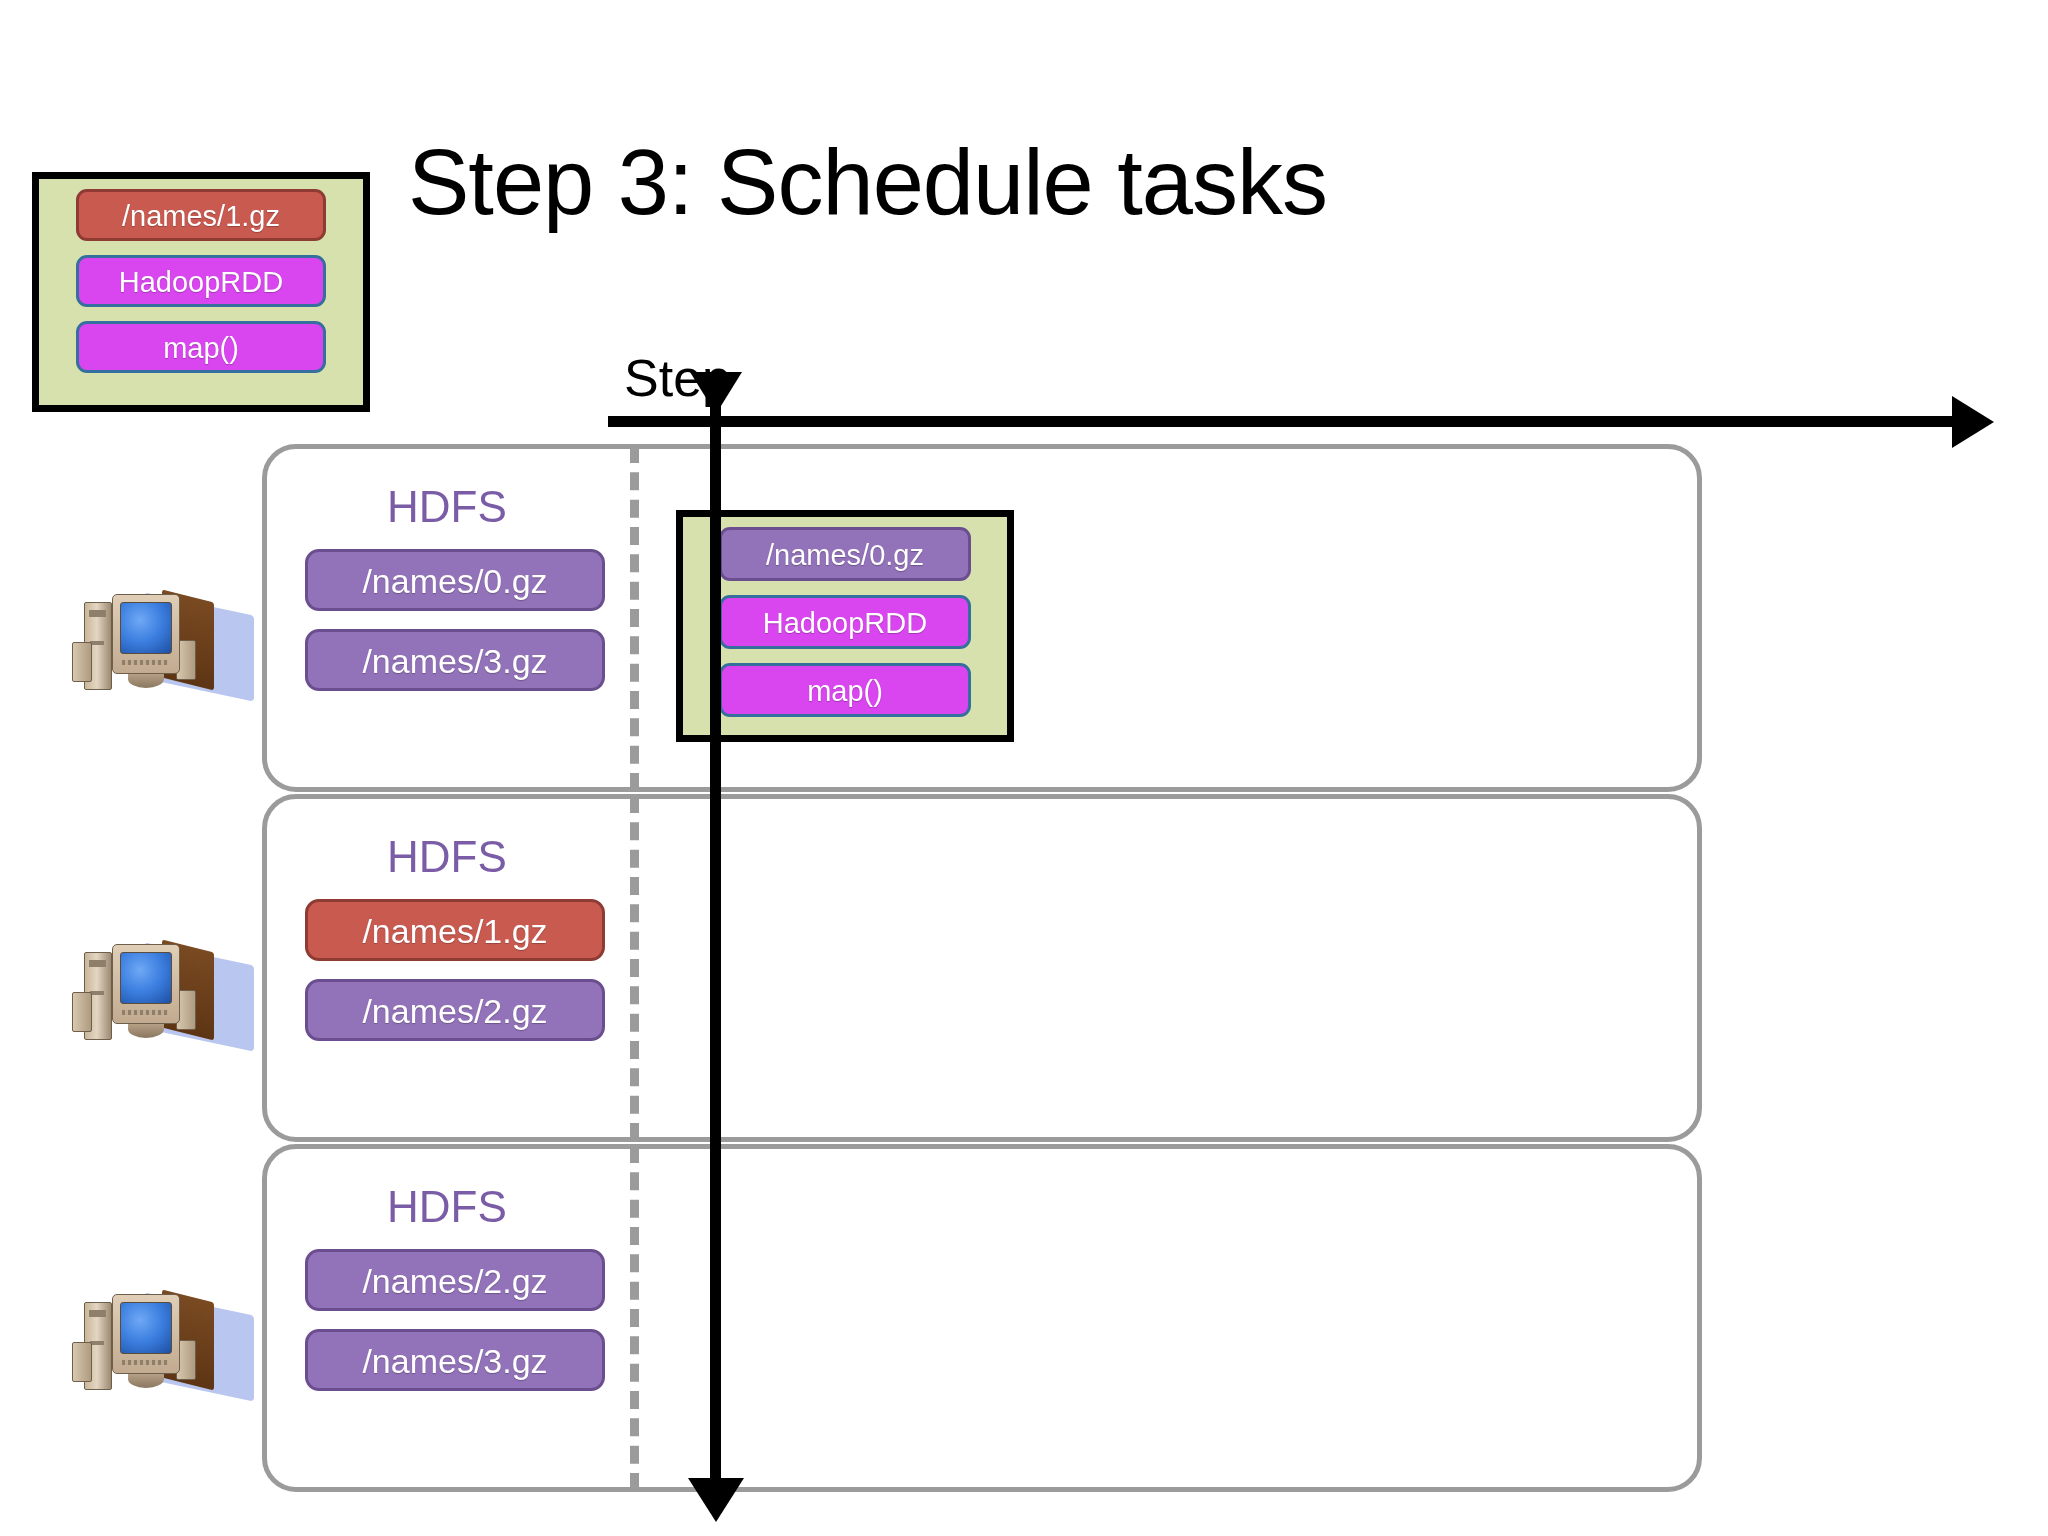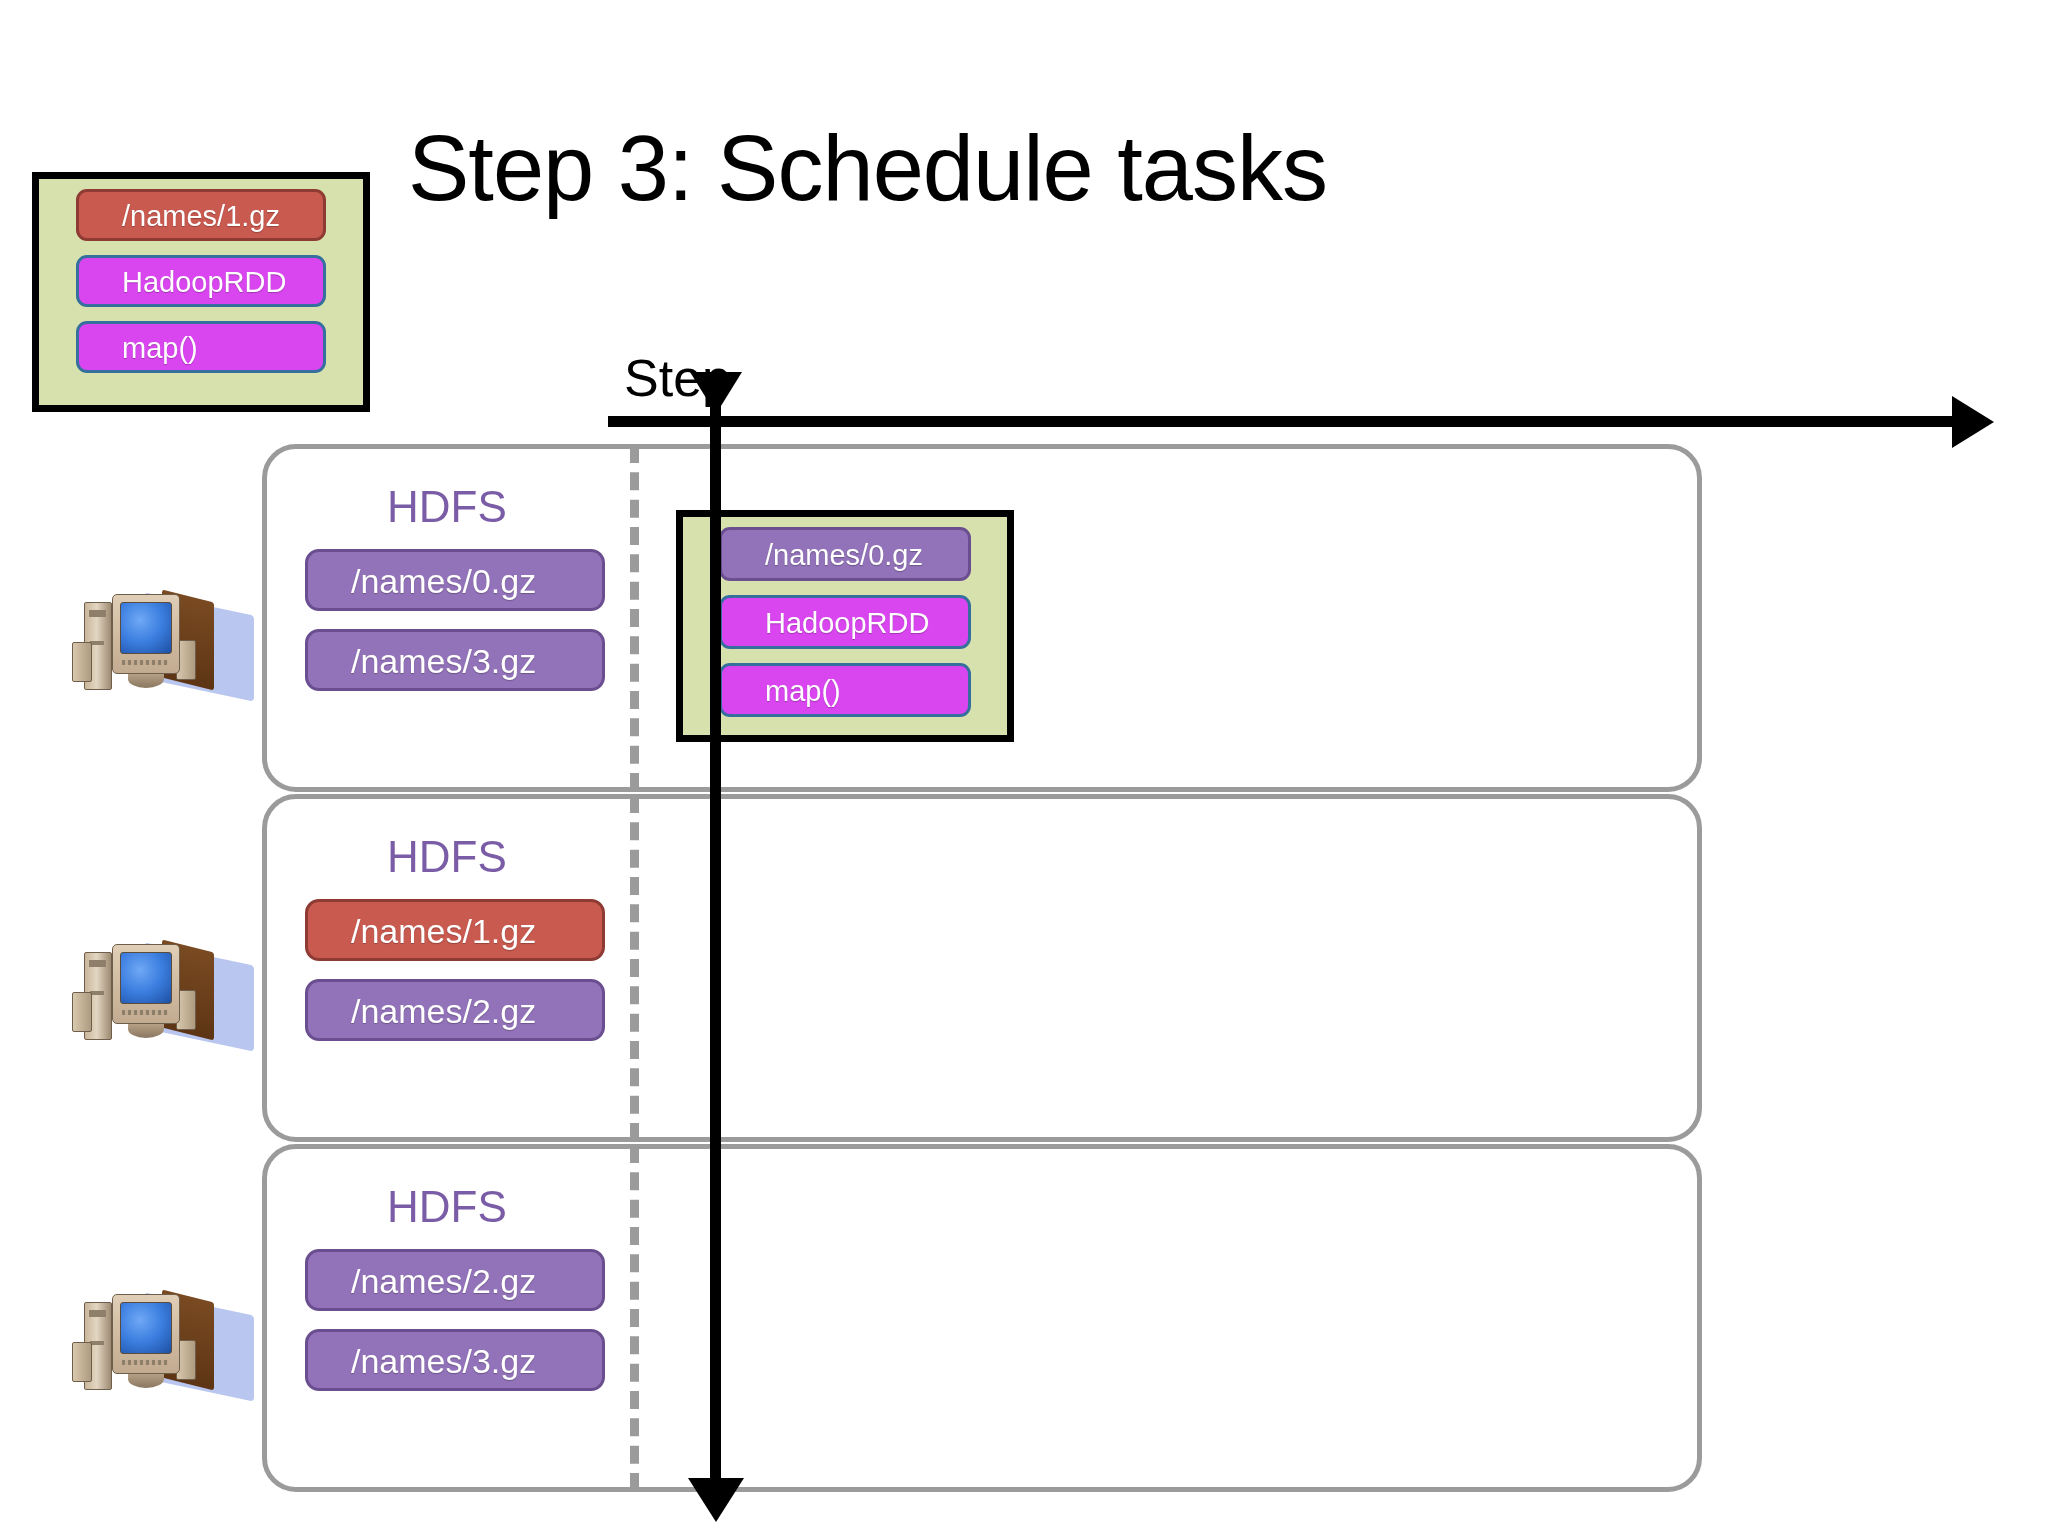--- a/index.html
+++ b/index.html
@@ -13,21 +13,21 @@
     position: relative;
     overflow: hidden;
     font-family: "Liberation Sans", sans-serif;
     -webkit-font-smoothing: antialiased;
   }
 
   
   #slide-title {
     position: absolute;
     left: 408px;
-    top: 122px;
+    top: 136px;
     font-size: 92px;
     font-weight: 400;
     color: #000000;
     letter-spacing: -1px;
     white-space: nowrap;
     line-height: 1;
   }
 
   
   .task-box {
@@ -51,30 +51,29 @@
     z-index: 7;
   }
 
   
   .pill {
     position: relative;
     box-sizing: border-box;
     border-radius: 11px;
     height: 52px;
     line-height: 48px;
-    text-align: left;
+    text-align: center;
     color: #ffffff;
     font-size: 29px;
     margin: 0 auto 14px auto;
     width: 250px;
     border-style: solid;
     border-width: 3px;
     text-shadow: 0 1px 1px rgba(0,0,0,0.25);
     overflow: hidden;
-    padding-left: 43px;
   }
   .pill:last-child { margin-bottom: 0; }
   .pill.red    { background: #c95a50; border-color: #8e3b34; }
   .pill.blue   { background: #d946ef; border-color: #346f9e; }
   .pill.purple { background: #9272b8; border-color: #6a4e8f; }
 
   .task-box.running .pill { width: 252px; height: 54px; line-height: 50px; }
 
   
   #time-label {

